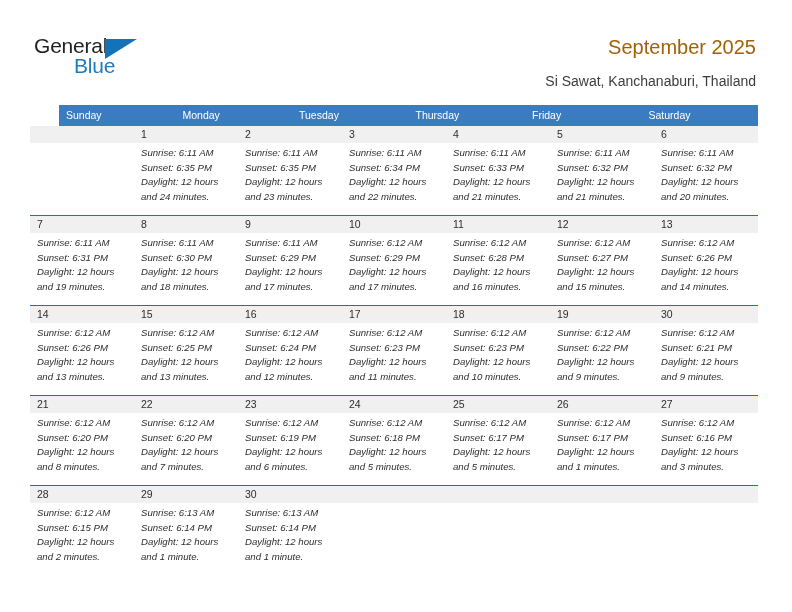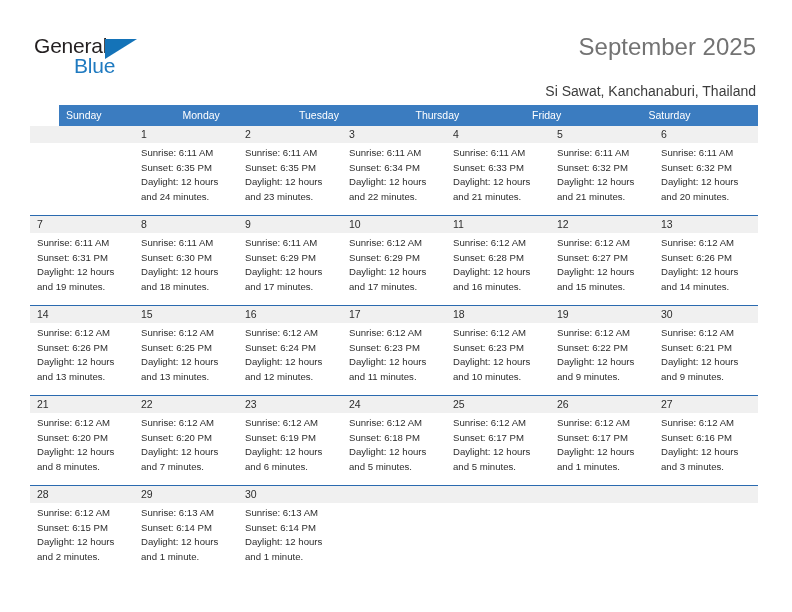--- a/index.html
+++ b/index.html
@@ -57,31 +57,31 @@
     font-family: "Liberation Sans", sans-serif;
     margin-left: 14px;
   }
   .title-block {
     position: absolute;
     right: 36px;
     top: 30px;
     text-align: right;
   }
   .cal-title {
-    font-size: 24px;
+    font-size: 20px;
     font-weight: normal;
-    color: #737373;
+    color: #a16207;
     line-height: 34px;
     white-space: nowrap;
   }
   .cal-subtitle {
     font-size: 14px;
     color: #3c3c3c;
     line-height: 20px;
-    margin-top: 17px;
+    margin-top: 7px;
     white-space: nowrap;
   }
 
   
   .calendar {
     position: absolute;
     left: 30px;
     top: 105px;
     width: 728px;
   }
@@ -119,20 +119,21 @@
   }
   .week-body {
     display: flex;
     height: 72px;
     background: #ffffff;
   }
   .info-cell {
     flex: 1 1 0;
     padding: 3px 7px 0 7px;
     overflow: hidden;
+    font-style: italic;
   }
   .info-line {
     font-size: 9.6px;
     line-height: 14.6px;
     color: #2d2d2d;
     white-space: nowrap;
   }
   .empty { visibility: hidden; }
 </style>
 </head>

